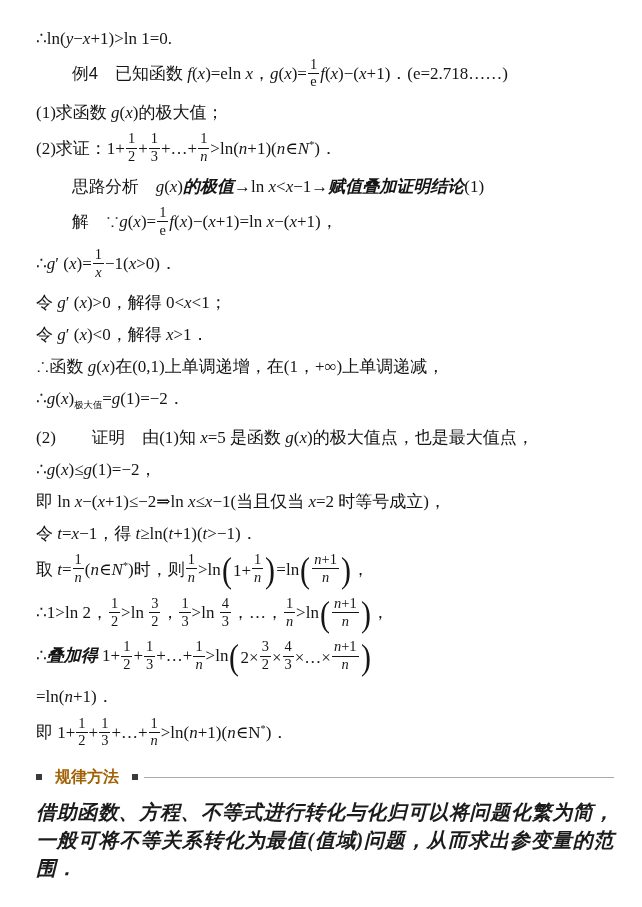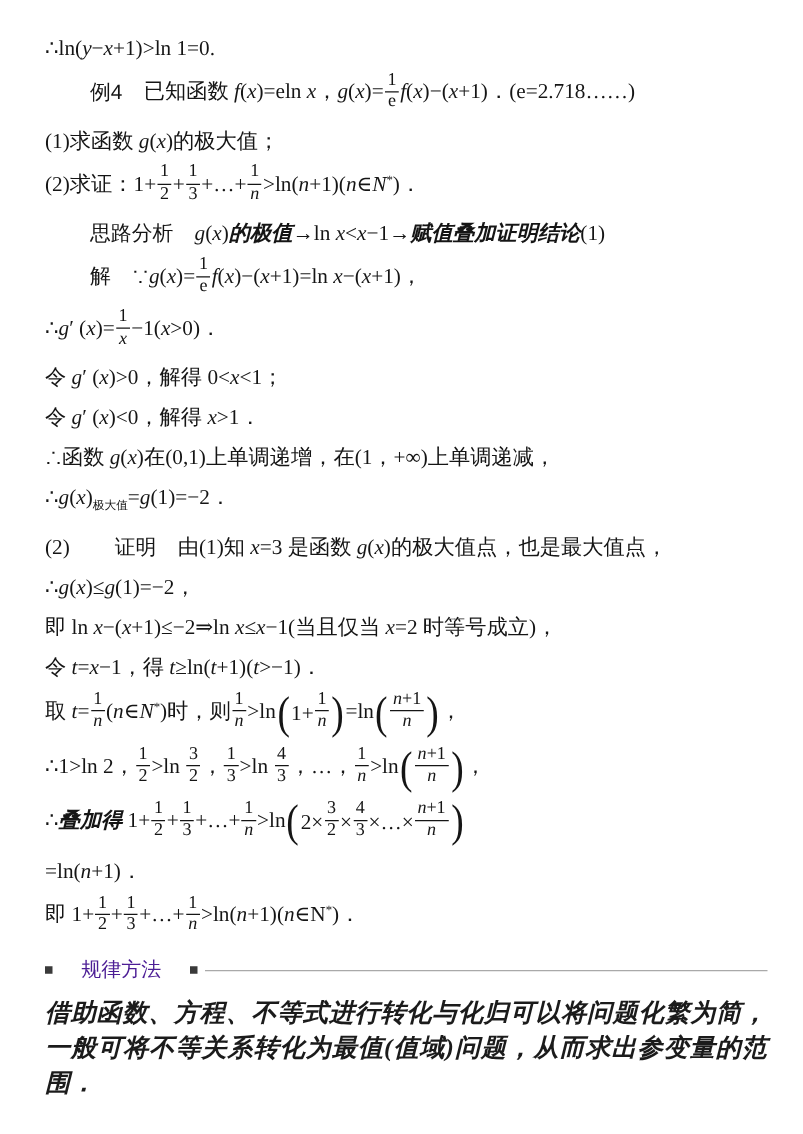--- a/index.html
+++ b/index.html
@@ -22,43 +22,43 @@
   .fr{display:inline-block;vertical-align:middle;text-align:center;
       font-size:0.85em;line-height:1.1;margin:0 1px;position:relative;top:-0.1em;}
   .fr .n{display:block;padding:0 2px 0.5px 2px;border-bottom:1px solid #151515;}
   .fr .d{display:block;padding:0.5px 2px 0 2px;}
   .bg2{display:inline-flex;align-items:center;vertical-align:middle;}
   .bp{font-size:2.15em;font-weight:400;line-height:0.95;display:inline-block;
       transform:scaleX(0.82);}
   .bc{display:inline-flex;align-items:center;}
   .rule-head{display:flex;align-items:center;margin:16px 0 10px 0;}
   .sq{width:6px;height:6px;background:#3a3a3a;flex:0 0 auto;}
-  .rule-title{font-weight:400;font-family:"Liberation Sans","DejaVu Sans",sans-serif;
-      font-size:16px;margin:0 23px;color:#4c1d95;}
+  .rule-title{font-weight:700;font-family:"Liberation Sans","DejaVu Sans",sans-serif;
+      font-size:16px;margin:0 13px;color:#a16207;}
   .hline{flex:1;height:1px;background:#a9a9a9;margin-left:6px;}
   .rule-body{font-size:20px;line-height:28px;font-style:italic;font-weight:600;
       text-align:justify;letter-spacing:0.5px;color:#1b1b1b;}
 </style>
 </head>
 <body>
 
 <div class="page">
   <div class="mathlines" id="mathlines">
       <div class="line"><span class="t">∴ln(</span><span class="i">y</span><span class="t">−</span><span class="i">x</span><span class="t">+1)&gt;ln 1=0.</span></div>
       <div class="line hf"><span class="bd">例4</span><span class="t">　已知函数 </span><span class="i">f</span><span class="t">(</span><span class="i">x</span><span class="t">)=eln </span><span class="i">x</span><span class="t">，</span><span class="i">g</span><span class="t">(</span><span class="i">x</span><span class="t">)=</span><span class="fr"><span class="n"><span class="t">1</span></span><span class="d"><span class="t">e</span></span></span><span class="i">f</span><span class="t">(</span><span class="i">x</span><span class="t">)−(</span><span class="i">x</span><span class="t">+1)．(e=2.718……)</span></div>
       <div class="line"><span class="t">(1)求函数 </span><span class="i">g</span><span class="t">(</span><span class="i">x</span><span class="t">)的极大值；</span></div>
       <div class="line hf"><span class="t">(2)求证：1+</span><span class="fr"><span class="n"><span class="t">1</span></span><span class="d"><span class="t">2</span></span></span><span class="t">+</span><span class="fr"><span class="n"><span class="t">1</span></span><span class="d"><span class="t">3</span></span></span><span class="t">+…+</span><span class="fr"><span class="n"><span class="t">1</span></span><span class="d"><span class="i">n</span></span></span><span class="t">&gt;ln(</span><span class="i">n</span><span class="t">+1)(</span><span class="i">n</span><span class="t">∈</span><span class="i">N</span><span class="su">*</span><span class="t">)．</span></div>
       <div class="line"><span class="bd">思路分析</span><span class="t">　</span><span class="i">g</span><span class="t">(</span><span class="i">x</span><span class="t">)</span><span class="k">的极值</span><span class="t">→ln </span><span class="i">x</span><span class="t">&lt;</span><span class="i">x</span><span class="t">−1→</span><span class="k">赋值叠加证明结论</span><span class="t">(1)</span></div>
       <div class="line hf"><span class="bd">解</span><span class="t">　∵</span><span class="i">g</span><span class="t">(</span><span class="i">x</span><span class="t">)=</span><span class="fr"><span class="n"><span class="t">1</span></span><span class="d"><span class="t">e</span></span></span><span class="i">f</span><span class="t">(</span><span class="i">x</span><span class="t">)−(</span><span class="i">x</span><span class="t">+1)=ln </span><span class="i">x</span><span class="t">−(</span><span class="i">x</span><span class="t">+1)，</span></div>
       <div class="line hf"><span class="t">∴</span><span class="i">g</span><span class="t">′ (</span><span class="i">x</span><span class="t">)=</span><span class="fr"><span class="n"><span class="t">1</span></span><span class="d"><span class="i">x</span></span></span><span class="t">−1(</span><span class="i">x</span><span class="t">&gt;0)．</span></div>
       <div class="line"><span class="t">令 </span><span class="i">g</span><span class="t">′ (</span><span class="i">x</span><span class="t">)&gt;0，解得 0&lt;</span><span class="i">x</span><span class="t">&lt;1；</span></div>
       <div class="line"><span class="t">令 </span><span class="i">g</span><span class="t">′ (</span><span class="i">x</span><span class="t">)&lt;0，解得 </span><span class="i">x</span><span class="t">&gt;1．</span></div>
       <div class="line"><span class="t">∴函数 </span><span class="i">g</span><span class="t">(</span><span class="i">x</span><span class="t">)在(0,1)上单调递增，在(1，+∞)上单调递减，</span></div>
       <div class="line"><span class="t">∴</span><span class="i">g</span><span class="t">(</span><span class="i">x</span><span class="t">)</span><span class="sb">极大值</span><span class="t">=</span><span class="i">g</span><span class="t">(1)=−2．</span></div>
-      <div class="line"><span class="t">(2)</span><span class="bd">证明</span><span class="t">　由(1)知 </span><span class="i">x</span><span class="t">=3 是函数 </span><span class="i">g</span><span class="t">(</span><span class="i">x</span><span class="t">)的极大值点，也是最大值点，</span></div>
+      <div class="line"><span class="t">(2)</span><span class="bd">证明</span><span class="t">　由(1)知 </span><span class="i">x</span><span class="t">=5 是函数 </span><span class="i">g</span><span class="t">(</span><span class="i">x</span><span class="t">)的极大值点，也是最大值点，</span></div>
       <div class="line"><span class="t">∴</span><span class="i">g</span><span class="t">(</span><span class="i">x</span><span class="t">)≤</span><span class="i">g</span><span class="t">(1)=−2，</span></div>
       <div class="line"><span class="t">即 ln </span><span class="i">x</span><span class="t">−(</span><span class="i">x</span><span class="t">+1)≤−2⇒ln </span><span class="i">x</span><span class="t">≤</span><span class="i">x</span><span class="t">−1(当且仅当 </span><span class="i">x</span><span class="t">=2 时等号成立)，</span></div>
       <div class="line"><span class="t">令 </span><span class="i">t</span><span class="t">=</span><span class="i">x</span><span class="t">−1，得 </span><span class="i">t</span><span class="t">≥ln(</span><span class="i">t</span><span class="t">+1)(</span><span class="i">t</span><span class="t">&gt;−1)．</span></div>
       <div class="line hb"><span class="t">取 </span><span class="i">t</span><span class="t">=</span><span class="fr"><span class="n"><span class="t">1</span></span><span class="d"><span class="i">n</span></span></span><span class="t">(</span><span class="i">n</span><span class="t">∈</span><span class="i">N</span><span class="su">*</span><span class="t">)时，则</span><span class="fr"><span class="n"><span class="t">1</span></span><span class="d"><span class="i">n</span></span></span><span class="t">&gt;ln</span><span class="bg2">
           <span class="bp">(</span>
           <span class="bc">
             <span class="t">1+</span>
             <span class="fr">
               <span class="n"><span class="t">1</span></span>
               <span class="d"><span class="i">n</span></span>

